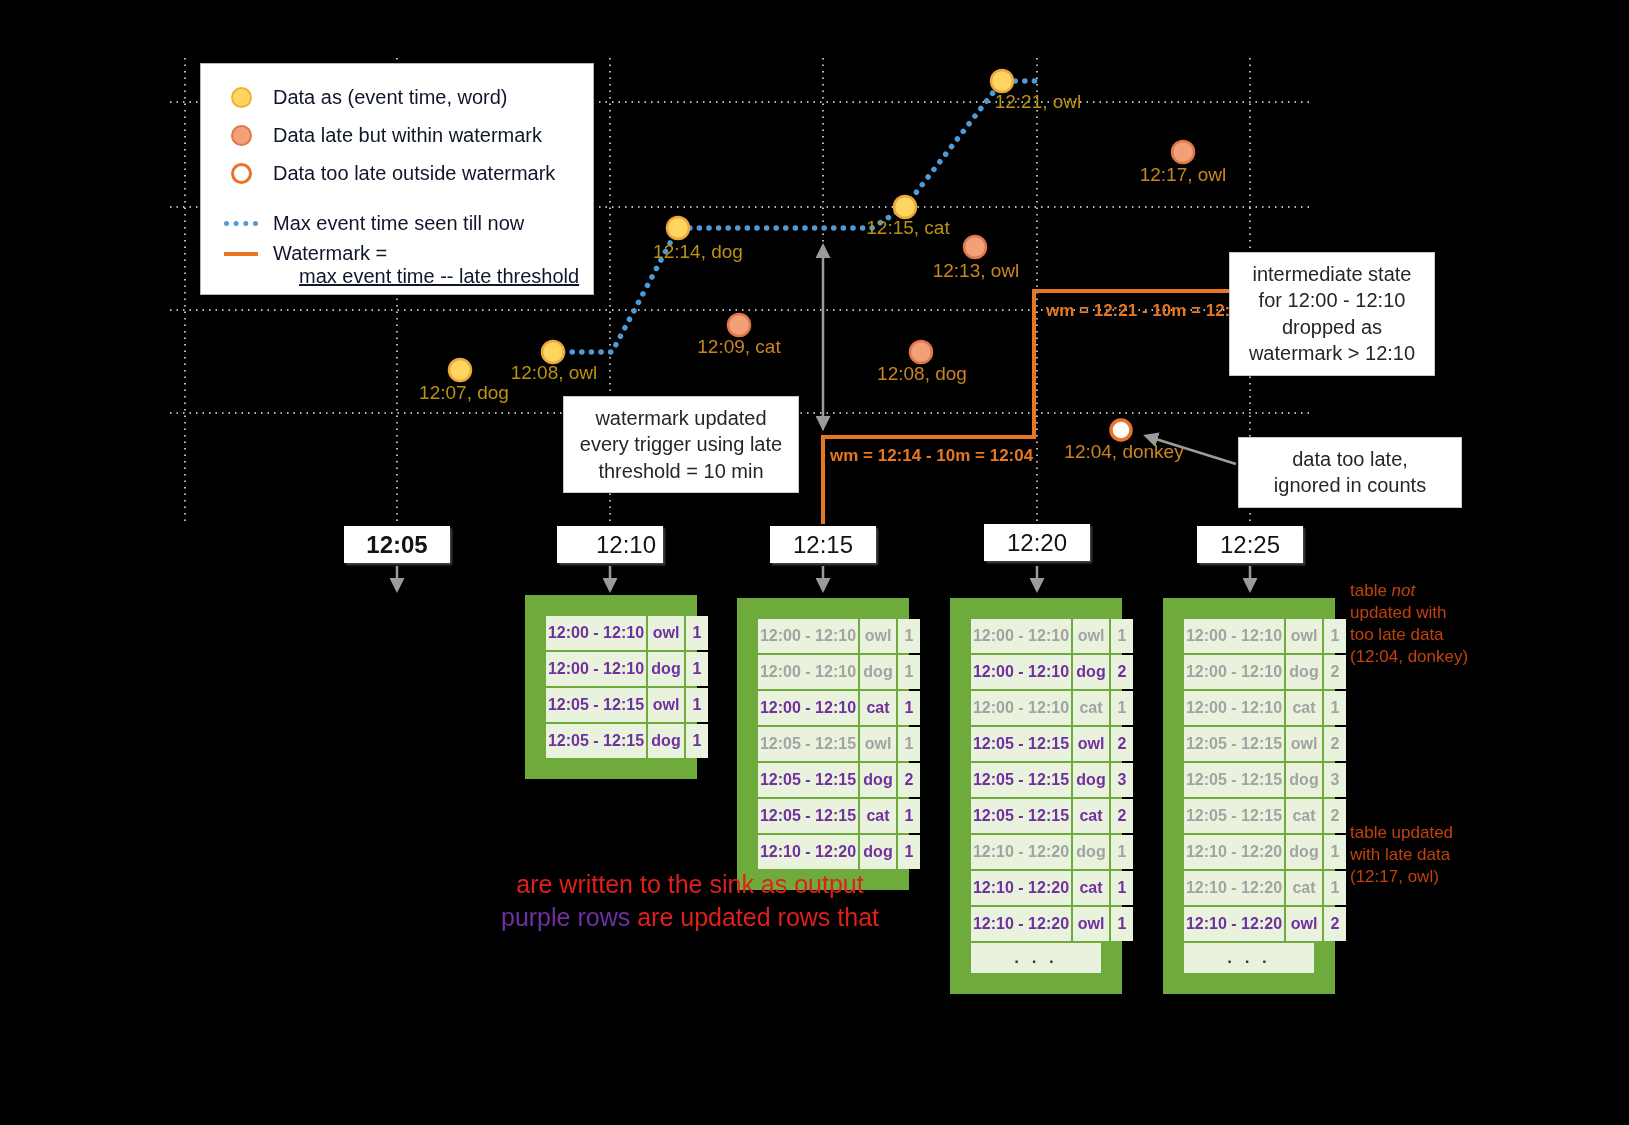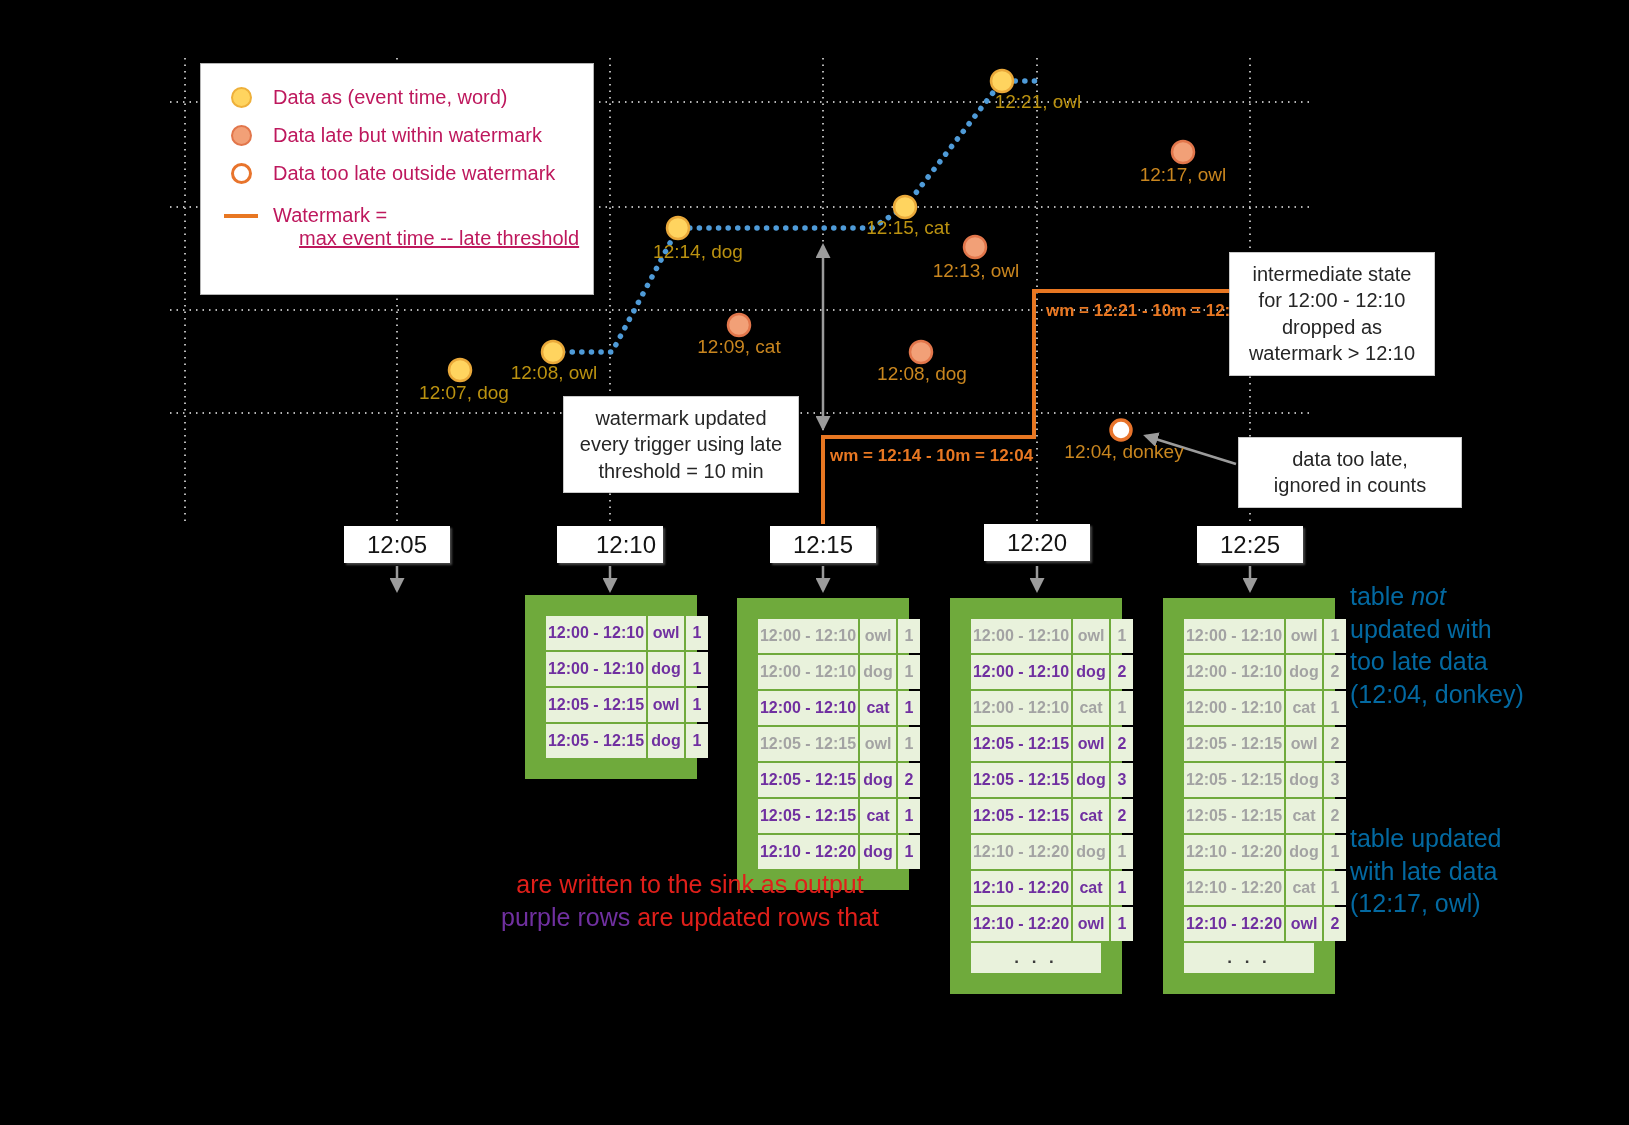--- a/index.html
+++ b/index.html
@@ -16,21 +16,21 @@
   .pt.ontime { fill:#ffd45f; stroke:#eaa93a; stroke-width:2.5; }
   .pt.late { fill:#f2a077; stroke:#e2764b; stroke-width:2.5; }
   .pt.toolate { fill:#ffffff; stroke:#e8742c; stroke-width:3.5; }
   .ptlbl { font-size:19px; text-anchor:middle; font-family:"Liberation Sans",sans-serif; }
   .ptlbl.ontime { fill:#bb9210; }
   .ptlbl.late { fill:#c9861f; }
   .wmlbl { font-size:17px; fill:#e87722; font-weight:bold; font-family:"Liberation Sans",sans-serif; }
 
   
   .legend { position:absolute; left:200px; top:63px; width:394px; height:232px; background:#fff;
-            border:1px solid #b5b5b5; padding:14px 6px 0 22px; color:#be185d; font-size:20px; }
+            border:1px solid #b5b5b5; padding:14px 6px 0 22px; color:#0f172a; font-size:20px; }
   .legend-row { display:flex; align-items:center; gap:14px; height:38px; }
   .legend-row.spacer { height:12px; }
   .legend-row.tall { height:auto; align-items:flex-start; }
   .icon-cell { width:36px; flex:0 0 36px; display:flex; justify-content:center; align-items:center; }
   .legend-row.tall .icon-cell { margin-top:10px; }
   .dot { width:21px; height:21px; border-radius:50%; }
   .dot-ontime { background:#ffd45f; border:2px solid #eeb03a; }
   .dot-late { background:#f2a077; border:2px solid #e2764b; }
   .dot-toolate { background:#fff; border:3px solid #e8742c; }
   .swatch-dotted { width:34px; height:0; border-top:5px dotted #4f9bd8; }
@@ -51,21 +51,21 @@
             padding:18px; display:flex; flex-direction:column; gap:2px; }
   .trow { display:grid; grid-template-columns:100px 36px 22px; gap:2px; }
   .tcell { background:#e9f2dc; height:34px; display:flex; align-items:center; justify-content:center;
            font-size:16px; font-weight:600; white-space:nowrap; }
   .trow.updated .tcell { color:#7030a0; }
   .trow.stale .tcell { color:#a3a3a3; }
   .ellipsis-row { background:#e9f2dc; height:30px; display:flex; align-items:center; justify-content:center;
                   color:#3a3a3a; font-size:17px; letter-spacing:4px; font-weight:600; }
 
   
-  .red-note { position:absolute; color:#0369a1; font-size:25px; line-height:1.3; }
+  .red-note { position:absolute; color:#c2410c; font-size:17px; line-height:1.3; }
   .red-note .italic { font-style:italic; }
   .purple-note { position:absolute; left:470px; top:868px; width:440px; text-align:center;
                  color:#e01f1a; font-size:25px; line-height:1.3; }
   .purple-note .hl { color:#7030a0; }
 </style>
 </head>
 <body>
 
 <div class="canvas">
 
@@ -143,20 +143,26 @@
         </span>
       <span>Data late but within watermark</span>
     </div>
     <div class="legend-row">
       <span class="icon-cell">
           <span class="dot dot-toolate"></span>
         </span>
       <span>Data too late outside watermark</span>
     </div>
     <div class="legend-row spacer"></div>
+    <div class="legend-row">
+      <span class="icon-cell">
+          <span class="swatch-dotted"></span>
+        </span>
+      <span>Max event time seen till now</span>
+    </div>
     <div class="legend-row tall">
       <span class="icon-cell">
           <span class="swatch-solid"></span>
         </span>
       <span>
         <span>Watermark =</span><br>
         <span class="wm-line2">max event time -- late threshold</span>
       </span>
     </div>
   </div>
@@ -172,21 +178,21 @@
     <div>for 12:00 - 12:10</div>
     <div>dropped as</div>
     <div>watermark &gt; 12:10</div>
   </div>
 
   <div class="callout" style="left:1238px; top:437px; width:224px;">
     <div>data too late,</div>
     <div>ignored in counts</div>
   </div>
 
-  <div class="trigger-box" style="left:344px;  top:526px;">12:05</div>
+  <div class="trigger-box" style="left:344px;  top:526px;font-weight:bold;">12:05</div>
   <div class="trigger-box" style="left:557px;  top:526px;padding-left:32px;">12:10</div>
   <div class="trigger-box" style="left:770px;  top:526px;">12:15</div>
   <div class="trigger-box" style="left:984px;  top:524px;">12:20</div>
   <div class="trigger-box" style="left:1197px; top:526px;">12:25</div>
 
   <div class="rtable" style="left:525px;  top:595px;">
       <div class="trow updated">
         <div class="tcell tcell-window">12:00 - 12:10</div>
         <div class="tcell tcell-word">owl</div>
         <div class="tcell tcell-count">1</div>

